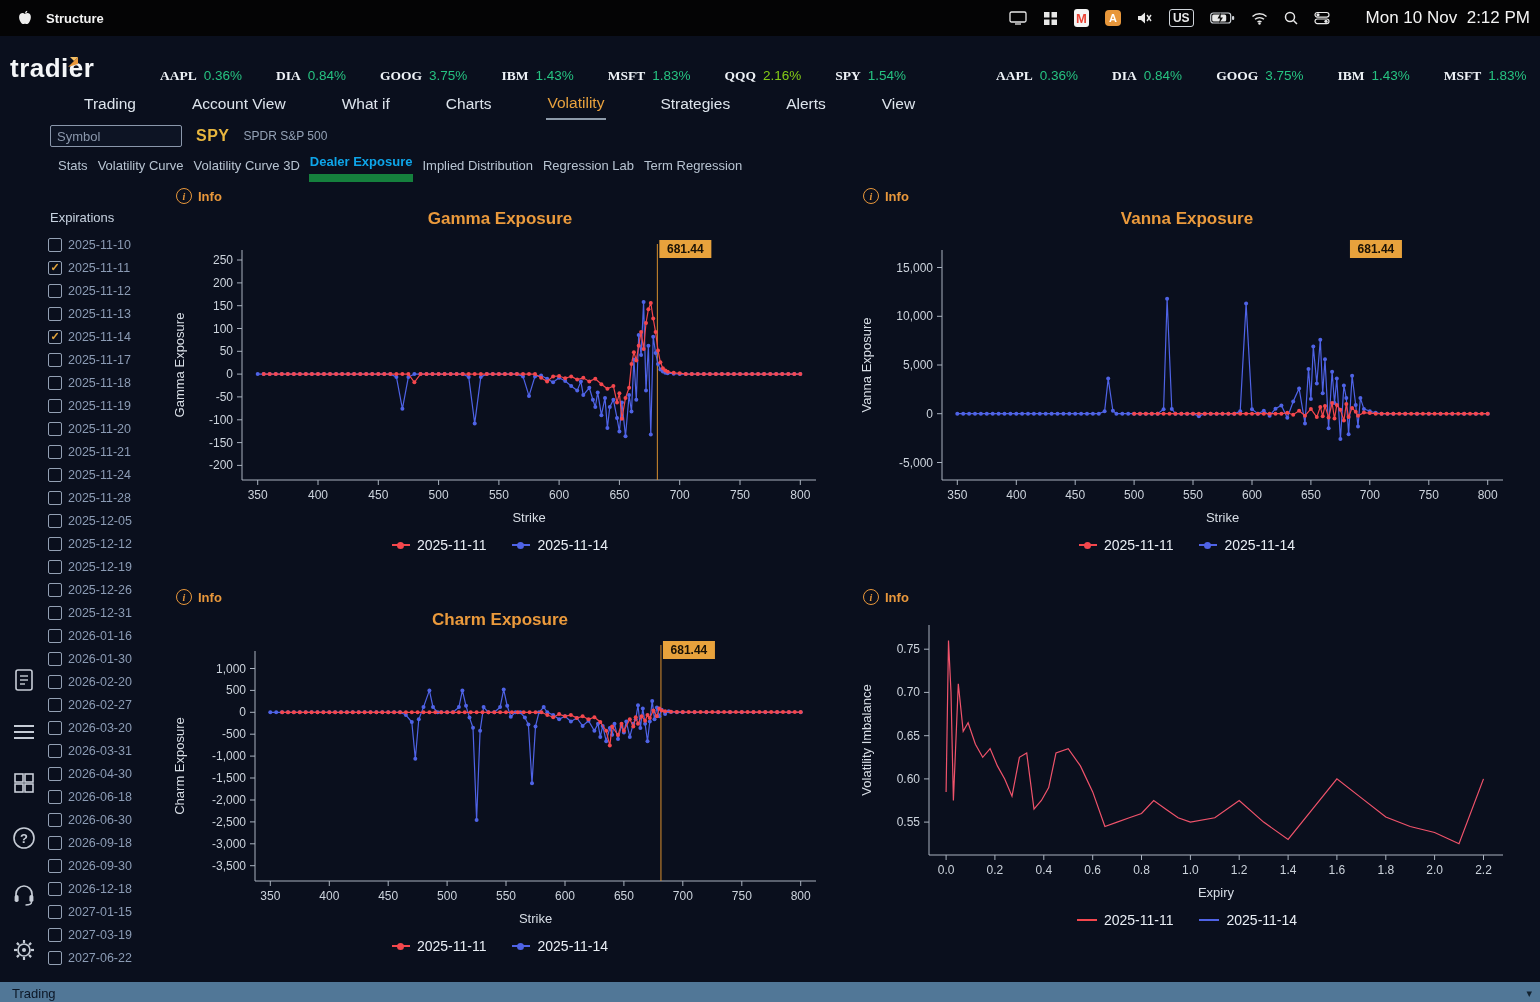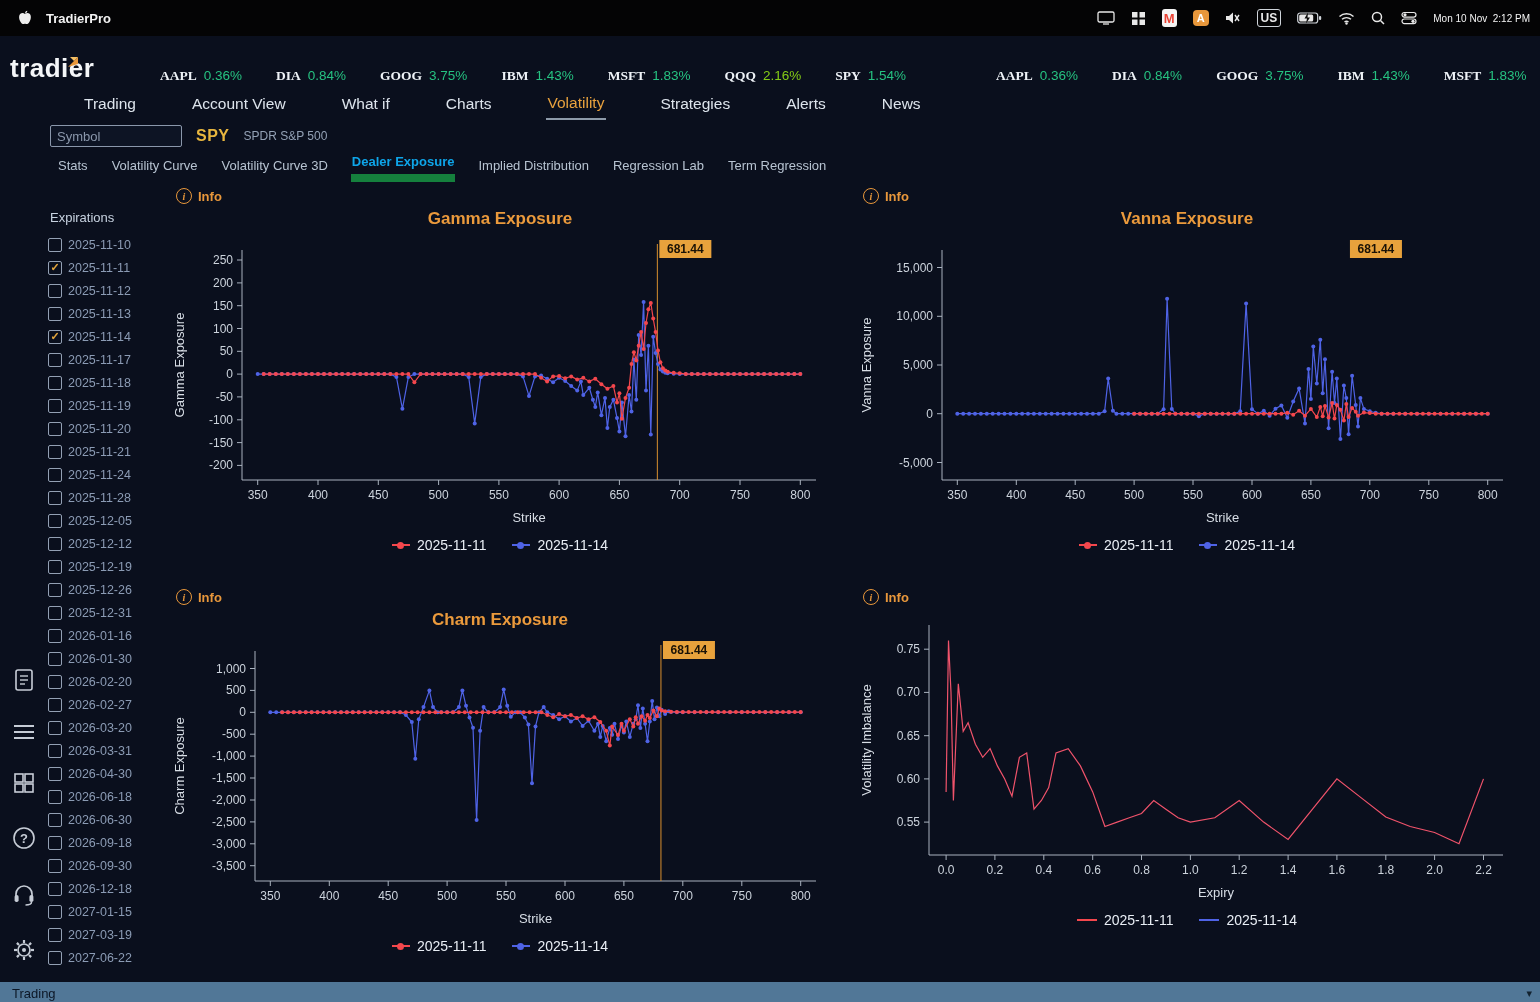--- a/index.html
+++ b/index.html
@@ -5,21 +5,21 @@
   html,body{margin:0;padding:0;background:#0a0f1d;width:1540px;height:1002px;overflow:hidden;
     font-family:"Liberation Sans",sans-serif;color:#dfe6ee;}
   
   .menubar{height:36px;background:#040405;display:flex;align-items:center;justify-content:space-between;
     padding:0 10px;color:#f2f2f2;font-size:13px;}
   .mb-left{display:flex;align-items:center;gap:14px;padding-left:8px;}
   .mb-app{font-weight:bold;}
   .mb-right{display:flex;align-items:center;gap:16px;}
   .mb-ic{display:inline-flex;align-items:center;justify-content:center;height:18px;}
   .us-box{border:1px solid #cfd4da;border-radius:3px;font-size:12px;font-weight:bold;padding:1px 3px;color:#e8e8e8;}
-  .mb-clock{font-size:10px;color:#f4f4f4;white-space:pre;}
+  .mb-clock{font-size:17px;color:#f4f4f4;white-space:pre;margin-left:20px;}
   .gmail-m{font-weight:bold;font-size:13px;color:#ea4335;background:#f5f5f5;border-radius:3px;padding:0 2px;line-height:15px;}
   .app-sq{width:16px;height:16px;border-radius:4px;background:#e8973b;color:#fff;font-size:11px;font-weight:bold;
     display:inline-flex;align-items:center;justify-content:center;}
   
   .tickerbar{height:48px;display:flex;align-items:flex-end;background:#0a0f1d;}
   .logo{position:relative;width:150px;padding-left:10px;}
   .logo-text{font-size:26px;font-weight:bold;color:#f4f6f8;letter-spacing:.5px;}
   .logo-arrow{position:absolute;top:2px;left:66px;}
   .ticker-items{display:flex;align-items:center;gap:34px;white-space:nowrap;overflow:hidden;flex:1;}
   .tk{display:inline-flex;gap:7px;font-size:13.5px;}
@@ -30,21 +30,21 @@
   .nav-tab{color:#dde4ec;cursor:pointer;padding:8px 2px 6px 2px;}
   .nav-tab.active{color:#e9a23e;border-bottom:2px solid #8d9aa9;}
   
   .symbolrow{height:28px;display:flex;align-items:center;gap:14px;padding-left:50px;}
   .symbolrow input{width:118px;height:18px;background:#0d1424;border:1px solid #8a97ab;border-radius:2px;
     color:#dfe6ee;font-size:13px;padding:1px 6px;font-family:"Liberation Sans",sans-serif;}
   .symbolrow input::placeholder{color:#8a97ab;}
   .sym{font-size:16px;font-weight:bold;color:#e7b63f;letter-spacing:.5px;}
   .symname{font-size:12px;color:#93a1b5;}
   
-  .subtabrow{height:30px;display:flex;align-items:center;gap:22px;padding-left:57px;font-size:13px;text-align:right;}
+  .subtabrow{height:30px;display:flex;align-items:center;gap:8px;padding-left:57px;font-size:13px;text-align:right;}
   .sub-tab{color:#b7c3d1;cursor:pointer;padding:6px 1px 5px 1px;}
   .sub-tab.active{color:#0ea5e9;border-bottom:8px solid #15803d;font-weight:bold;}
   
   .main{display:flex;height:802px;}
   .rail{width:48px;display:flex;flex-direction:column;justify-content:flex-end;align-items:center;
     gap:28px;padding-bottom:16px;}
   .rail-ic{cursor:pointer;opacity:.92;}
   .expirations{width:118px;padding-top:30px;}
   .exp-title{font-size:13px;color:#c7d2e0;padding-left:2px;margin-bottom:8px;}
   .exp-row{display:flex;align-items:center;gap:6px;height:23px;cursor:pointer;}
@@ -79,21 +79,21 @@
 <body>
 
 <div class="menubar">
   <div class="mb-left">
     <span class="mb-ic">
       <svg width="14" height="16" viewBox="0 0 14 16">
           <path d="M7 4 C8.5 2.5 10.5 2.8 11.6 3.8 C13.4 5.4 13.2 9.2 11.4 11.9 C10.3 13.6 9 14.4 7.9 14 C7.3 13.8 6.7 13.8 6.1 14 C5 14.4 3.7 13.6 2.6 11.9 C0.8 9.2 0.6 5.4 2.4 3.8 C3.5 2.8 5.5 2.5 7 4 Z" fill="#eee"></path>
           <path d="M7 3.5 C7 2 8 1 9.3 0.8 C9.4 2.2 8.4 3.4 7 3.5 Z" fill="#eee"></path>
         </svg>
     </span>
-    <span class="mb-app">TradierPro</span>
+    <span class="mb-app">Structure</span>
   </div>
   <div class="mb-right">
     <span class="mb-ic">
       <svg width="18" height="14" viewBox="0 0 18 14">
           <rect x="1" y="1" width="16" height="10" rx="1.5" fill="none" stroke="#e8e8e8" stroke-width="1.3"></rect>
           <line x1="6" y1="13" x2="12" y2="13" stroke="#e8e8e8" stroke-width="1.3"></line>
         </svg>
     </span>
     <span class="mb-ic">
       <svg width="15" height="15" viewBox="0 0 15 15">
@@ -210,21 +210,21 @@
 </div>
 
 <div class="navrow" id="nav-tabs">
     <span class="nav-tab">Trading</span>
     <span class="nav-tab">Account View</span>
     <span class="nav-tab">What if</span>
     <span class="nav-tab">Charts</span>
     <span class="nav-tab active">Volatility</span>
     <span class="nav-tab">Strategies</span>
     <span class="nav-tab">Alerts</span>
-    <span class="nav-tab">News</span>
+    <span class="nav-tab">View</span>
   </div>
 
 <div class="symbolrow">
   <input placeholder="Symbol" style="">
   <span class="sym">SPY</span>
   <span class="symname">SPDR S&amp;P 500</span>
 </div>
 
 <div class="subtabrow" id="sub-tabs">
     <span class="sub-tab">Stats</span>

